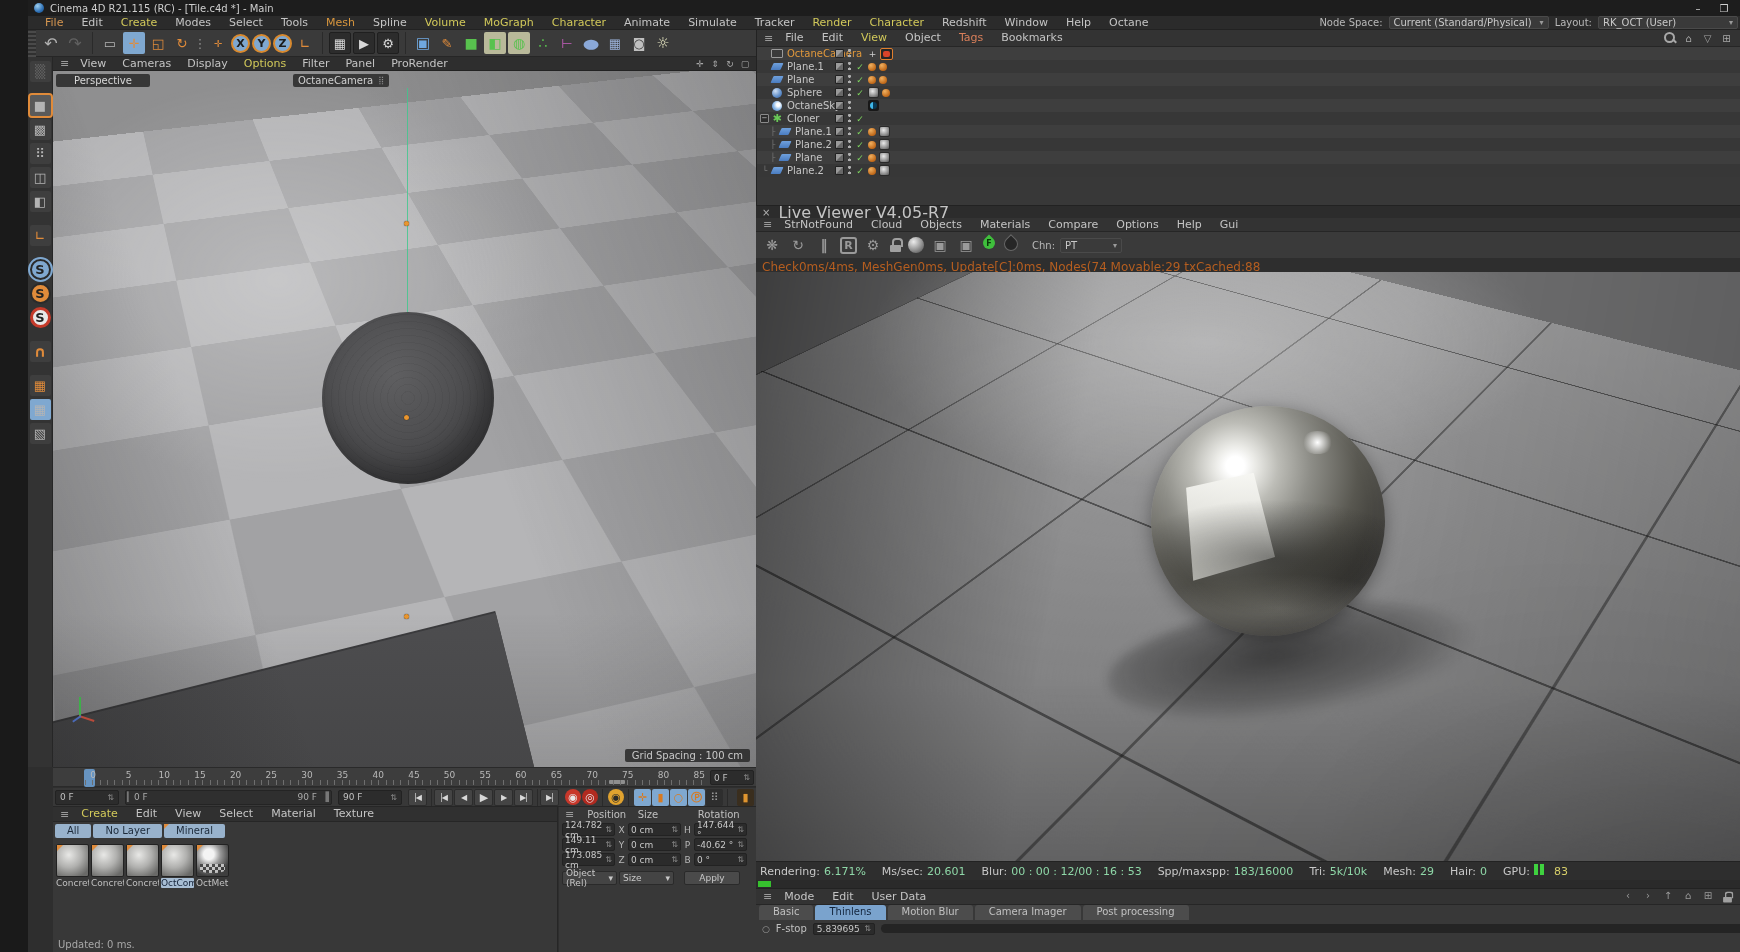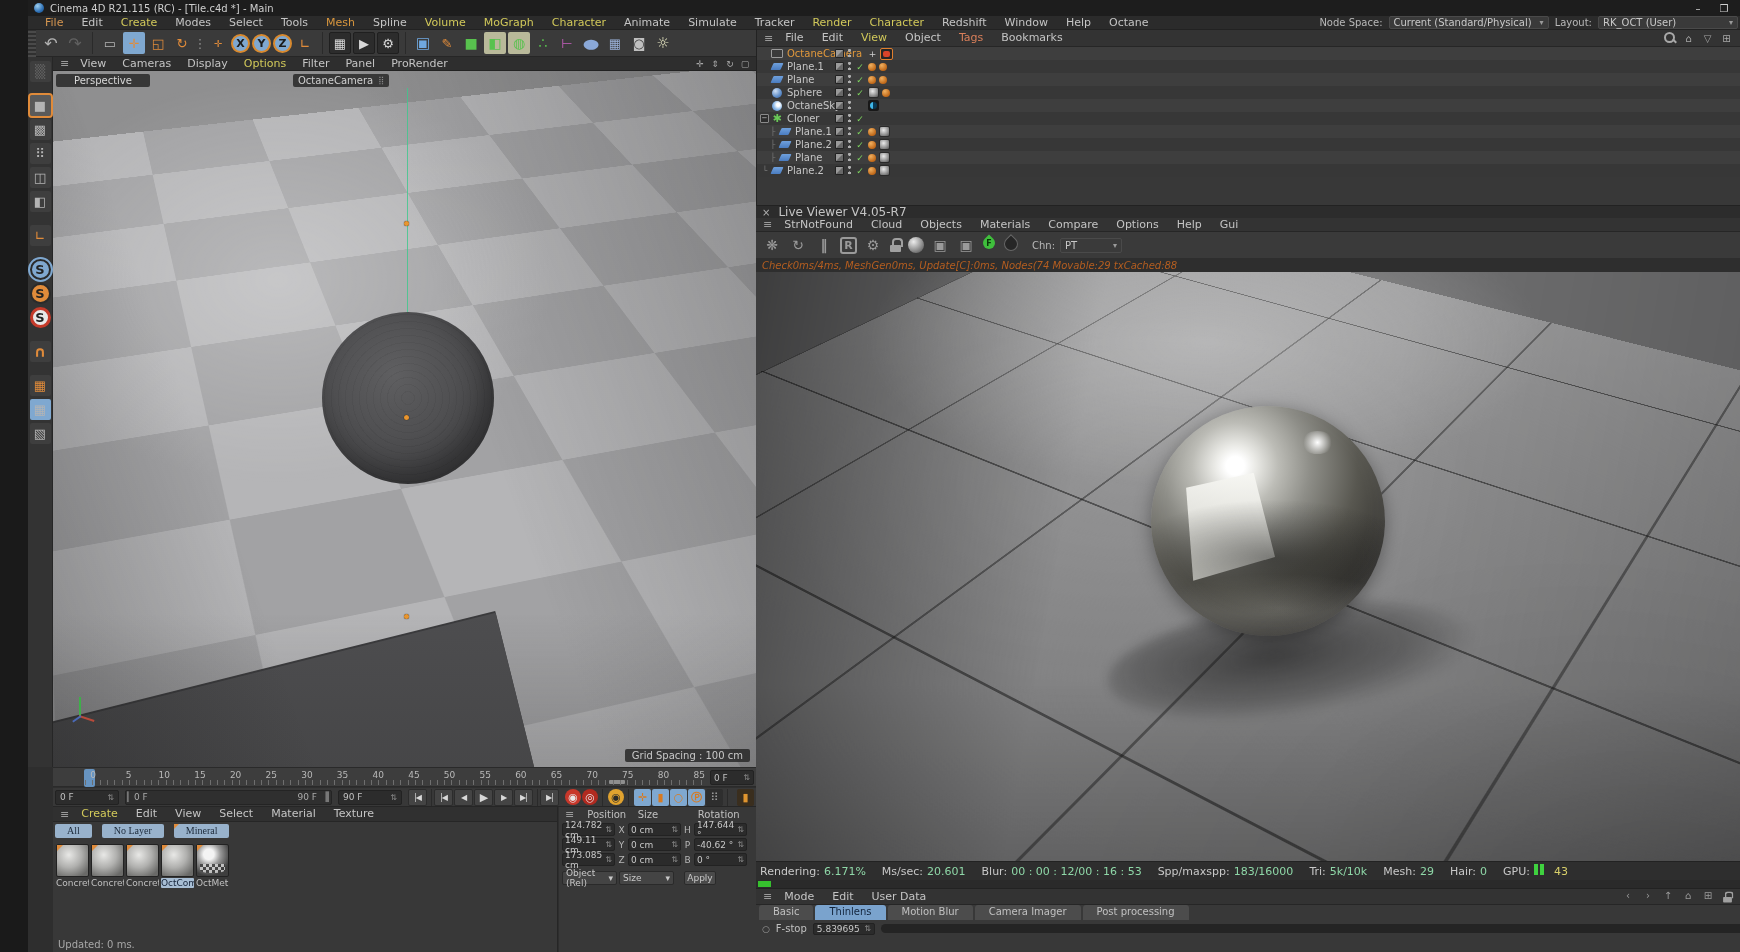--- a/index.html
+++ b/index.html
@@ -116,21 +116,21 @@
   #key-icons .tbi.red.ring { background:#b02a20; }
   #key-icons .tbi.okey { color:#2a2a2a; background:#e0a22f; border-radius:50%; width:16px; height:16px; }
   #key-icons .tbi.kon { background:#7fa8d0; color:#d87a20; font-weight:bold; }
   #key-icons .tbi.dark { background:#2e2e2e; color:#999; }
   #key-icons .tbi.obtn { background:#3a2e1e; color:#e0952f; margin-left:4px; }
   #key-icons .tsep { height:17px; width:4px; border-right:1px solid #2a2a2a; }
 
   
   #mat-panel { position:absolute; left:25px; top:807px; width:505px; height:145px; background:#383838; border-right:1px solid #262626; }
   #mat-menubar { height:15px; background:#303030; display:flex; align-items:center; padding-left:4px; border-bottom:1px solid #262626; }
-  #mat-layers { display:flex; gap:10px; padding:2px 2px;font-family:Liberation Serif, serif; }
+  #mat-layers { display:flex; gap:2px; padding:2px 2px; }
   .mlayer { position:relative; background:#98b2cc; color:#1c2a3a; font-size:10px; padding:0 12px; height:14px; line-height:14px; border-radius:2px; }
   .mlayer.corner::after { content:''; position:absolute; left:0; top:0; border-top:5px solid #e08b3a; border-right:5px solid transparent; }
   #mat-thumbs { display:flex; gap:2px; padding:4px 3px; }
   .mat { width:33px; }
   .mat .mthumb { position:relative; width:33px; height:33px; background:#4a4a4a; border:1px solid #222;
     background-image:radial-gradient(circle at 38% 32%, #e8e8e6, #b0b0ae 45%, #6a6a68 85%); border-radius:2px; }
   .mat .mthumb::before { content:''; position:absolute; left:0; top:0; border-top:6px solid #e08b3a; border-right:6px solid transparent; }
   .mat.metal .mthumb { background-image:radial-gradient(circle at 38% 30%, #f4f4f4 0 18%, #9a9a9a 40%, #3e3e3e 75%);
   }
   .mat.metal .mthumb::after { content:''; position:absolute; left:3px; bottom:3px; right:3px; height:9px;
@@ -144,21 +144,21 @@
   #coord-head { display:flex; align-items:center; height:15px; padding-left:3px; gap:0; }
   #coord-head .ch { font-size:10px; color:#c0c0c0; }
   #coord-head .ch1 { width:62px; padding-left:10px; }
   #coord-head .ch2 { width:62px; }
   #coord-head .ch3 { width:60px; }
   .crow { display:flex; align-items:center; gap:2px; padding:1px 3px; }
   .cfield { flex:0 0 auto; width:53px; height:13px; background:#2b2b2b; border:1px solid #222; border-radius:2px; color:#c8c8c8; font-size:9px; display:flex; align-items:center; justify-content:space-between; padding:0 2px; }
   .caxis { width:9px; font-size:9px; color:#b8b8b8; text-align:center; }
   .cddrow { display:flex; gap:2px; padding:4px 3px 0 3px; }
   .cdd { width:55px; height:14px; background:#444; border:1px solid #2a2a2a; border-radius:2px; font-size:9px; color:#c8c8c8; display:flex; align-items:center; justify-content:space-between; padding:0 3px; }
-  .capply { width:32px; height:14px; background:#4a4a4a; border:1px solid #2a2a2a; border-radius:2px; font-size:9px; color:#c8c8c8; display:flex; align-items:center; justify-content:center; margin-left:8px; }
+  .capply { width:56px; height:14px; background:#4a4a4a; border:1px solid #2a2a2a; border-radius:2px; font-size:9px; color:#c8c8c8; display:flex; align-items:center; justify-content:center; margin-left:8px; }
 
   
   #om { position:absolute; left:728px; top:30px; width:1012px; height:175px; background:#383838; border-left:1px solid #222; }
   #om-menubar { height:17px; background:#333; display:flex; align-items:center; padding-left:4px; border-bottom:1px solid #262626; }
   #om-hicons { margin-left:auto; display:flex; gap:4px; padding-right:34px; }
   #om-hicons .tbi { width:15px; height:14px; font-size:10px; color:#a8a8a8; }
   #om-rows { position:relative; }
   .om-row { position:relative; height:13px; display:flex; align-items:center; }
   .om-row:nth-child(odd) { background:#3e3e3e; }
   .om-row:nth-child(even) { background:#373737; }
@@ -183,40 +183,40 @@
   .t-target { color:#d0d0d0; font-size:9px; width:9px; text-align:center; }
   .t-camtag { width:13px; height:12px; border:1px solid #e07f2e; border-radius:2px; background:#262626; position:relative; }
   .t-camtag::after { content:''; position:absolute; inset:2px; background:#d8432a; border-radius:2px; }
   #om-tabs { position:absolute; right:0; top:0; width:28px; height:175px; background:#2f2f2f; border-left:1px solid #242424; display:flex; flex-direction:column; align-items:center; padding-top:14px; gap:10px; }
   .vtab { writing-mode:vertical-rl; font-size:10px; color:#9a9a9a; padding:6px 2px; }
   .vtab.active { color:#e2e2e2; background:#424242; border-radius:2px; }
 
   
   #lv-title { position:absolute; left:728px; top:205px; width:1012px; height:13px; background:#2c2c2c; display:flex; align-items:center; gap:8px; padding-left:6px; border-top:1px solid #222; }
   #lv-title .x { color:#b0b0b0; font-size:10px; }
-  #lv-title .t { font-size:12px; color:#c4c4c4; }
+  #lv-title .t { font-size:16px; color:#c4c4c4;text-decoration:underline; }
   #lv-menubar { position:absolute; left:728px; top:218px; width:1012px; height:14px; background:#333; display:flex; align-items:center; padding-left:4px; border-bottom:1px solid #262626; }
   #lv-toolbar { position:absolute; left:728px; top:232px; width:1012px; height:26px; background:#3a3a3a; display:flex; align-items:center; gap:6px; padding-left:6px; }
   #lv-toolbar .tbi { width:20px; height:20px; font-size:14px; color:#9a9a9a; }
   #lv-toolbar .tbi.bold { font-weight:bold; }
   #lv-toolbar .tbi.boxed { border:2px solid #9a9a9a; border-radius:3px; width:17px; height:17px; font-size:11px; font-weight:bold; }
   .pin { width:15px; height:20px; position:relative; }
   .pin::before { content:''; position:absolute; left:1px; top:2px; width:12px; height:12px; border-radius:50% 50% 50% 0; transform:rotate(-225deg); background:#3fbf3c; }
   .pin.dark::before { background:#262626; border:1px solid #666; }
   .pin b { position:absolute; left:0; top:4px; width:14px; text-align:center; font-size:8px; color:#0a3a0a; z-index:1; }
   .lockicon { width:13px; height:16px; position:relative; display:inline-block; }
   .lockicon::before { content:''; position:absolute; left:3px; top:1px; width:7px; height:7px; border:2px solid #a0a0a0; border-bottom:none; border-radius:4px 4px 0 0; }
   .lockicon::after { content:''; position:absolute; left:1px; top:8px; width:11px; height:7px; background:#a0a0a0; border-radius:1px; }
   .orbicon { width:16px; height:16px; border-radius:50%; background:radial-gradient(circle at 35% 30%, #ececec, #9a9a9a 50%, #454545); }
   .maglass { width:14px; height:14px; position:relative; display:inline-block; }
   .maglass::before { content:''; position:absolute; left:1px; top:1px; width:7px; height:7px; border:2px solid #a8a8a8; border-radius:50%; }
   .maglass::after { content:''; position:absolute; left:9px; top:9px; width:5px; height:2px; background:#a8a8a8; transform:rotate(45deg); }
   #lv-chn { display:flex; align-items:center; gap:5px; margin-left:8px; }
   #lv-chn .ddbox { width:62px; height:15px; justify-content:space-between; }
-  #lv-status { position:absolute; left:734px; top:260px; font-size:10px; color:#b55e20;font-style:italic; }
+  #lv-status { position:absolute; left:734px; top:260px; font-size:12px; color:#b55e20; }
   #lv-img { position:absolute; left:728px; top:272px; width:998px; height:589px; background:#6f6f70; overflow:hidden; perspective:1100px; }
   #lv-floor { position:absolute; left:-40%; top:-75%; width:200%; height:280%;
     background-image:
       repeating-linear-gradient(0deg, rgba(25,25,25,.55) 0 3px, transparent 3px 295px),
       repeating-linear-gradient(90deg, rgba(25,25,25,.45) 0 3px, transparent 3px 295px),
       radial-gradient(circle at 30% 40%, rgba(255,255,255,.08), transparent 25%),
       radial-gradient(circle at 70% 60%, rgba(0,0,0,.10), transparent 30%),
       linear-gradient(160deg, #a3a3a4, #828283 55%, #6c6c6d);
     transform:rotateX(52deg) rotateZ(33deg); transform-origin:50% 50%; }
   #lv-light { position:absolute; inset:0;
@@ -795,21 +795,21 @@
       <span><span class="sl">Rendering:</span><span class="sv">6.171%</span></span>
       <span><span class="sl">Ms/sec:</span><span class="sv">20.601</span></span>
       <span><span class="sl">Blur:</span><span class="sv">00 : 00 : 12/00 : 16 : 53</span></span>
       <span><span class="sl">Spp/maxspp:</span><span class="sv">183/16000</span></span>
       <span><span class="sl">Tri:</span><span class="sv">5k/10k</span></span>
       <span><span class="sl">Mesh:</span><span class="sv">29</span></span>
       <span><span class="sl">Hair:</span><span class="sv">0</span></span>
       <span><span class="sl">GPU:</span><span class="gpubars">
           <i></i>
           <i></i>
-        </span><span class="sv yellow" style="margin-left: 10px;">43</span></span>
+        </span><span class="sv yellow" style="margin-left: 10px;">83</span></span>
     </div>
   <div id="lv-progress">
       <div class="fill"></div>
     </div>
 
   <div id="am">
     <div id="am-menubar">
       <span class="hamb">≡</span>
       <span style="display:flex;">
           <span class="mi">Mode</span>

